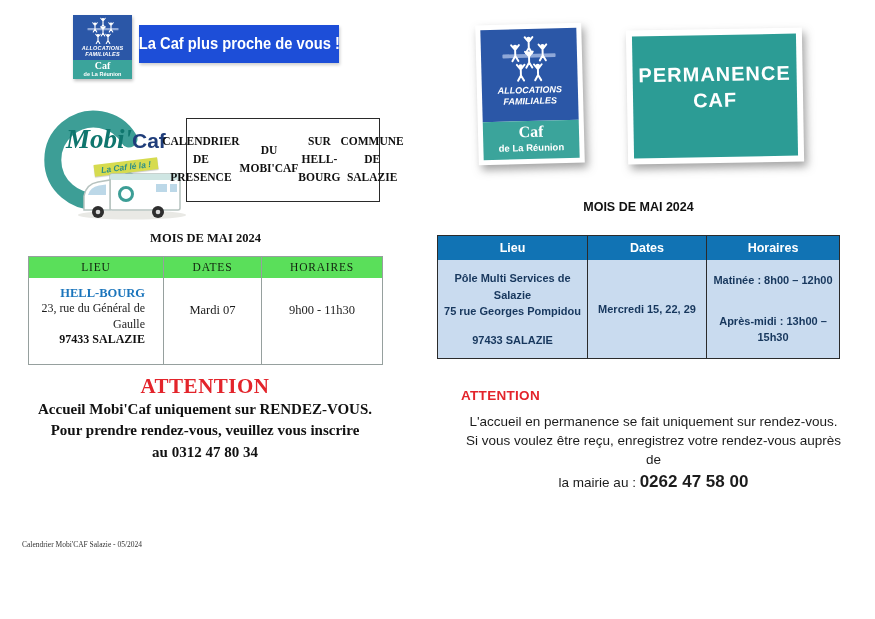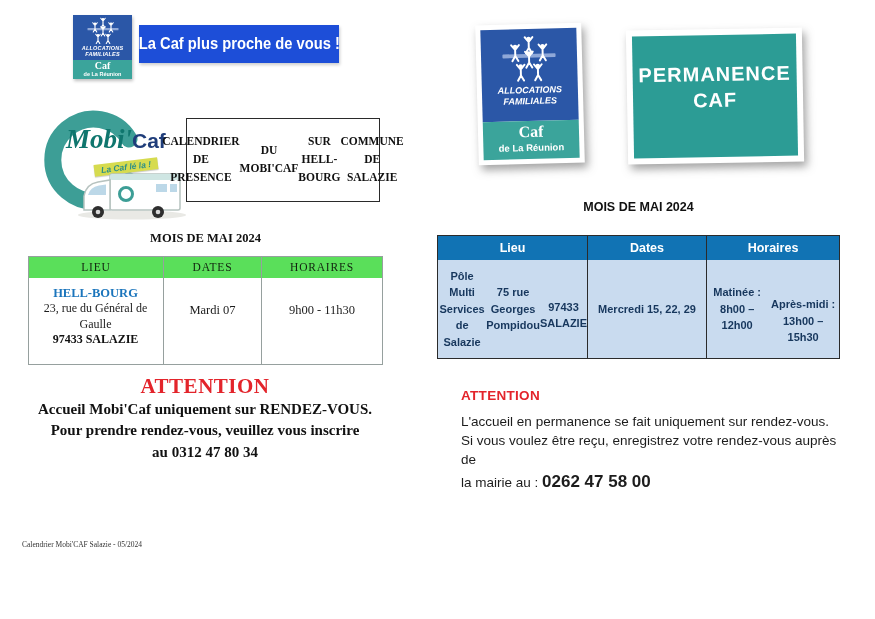--- a/index.html
+++ b/index.html
@@ -36,21 +36,21 @@
 
   
   .ltable{left:28px;top:256px;width:353px;border:1px solid #96a09e;}
   .ltable .hrow{display:flex;background:#5ADF5A;}
   .ltable .hcell{height:21px;line-height:21px;text-align:center;font-size:11.5px;letter-spacing:.8px;color:#12230f;border-right:1px solid #96a09e;box-sizing:border-box;}
   .ltable .hcell:last-child{border-right:none;}
   .ltable .brow{display:flex;background:#fff;height:86px;}
   .ltable .bcell{border-right:1px solid #96a09e;box-sizing:border-box;}
   .ltable .bcell:last-child{border-right:none;}
   .c1{width:135px;} .c2{width:98px;} .c3{width:120px;}
-  .ltable .lieu{padding:7px 7px 0 6px;font-size:12px;line-height:1.3;color:#1c1c1c;text-align:center;}
+  .ltable .lieu{padding:7px 18px 0 6px;font-size:12px;line-height:1.3;color:#1c1c1c;text-align:right;}
   .ltable .lieu .name{color:#1B75BC;font-weight:bold;font-size:12.5px;}
   .ltable .lieu .postal{font-weight:bold;color:#111;}
   .ltable .mid{display:flex;align-items:center;justify-content:center;font-size:12.5px;color:#1c1c1c;padding-bottom:22px;box-sizing:border-box;}
 
   
   .attention-left{left:20px;top:374px;width:370px;text-align:center;color:#E3242B;font-weight:bold;font-size:21px;letter-spacing:.5px;}
   .para-left{left:14px;top:399px;width:382px;text-align:center;font-weight:bold;font-size:15px;line-height:1.42;color:#111;}
   .footer-note{left:22px;top:540px;font-size:7.5px;color:#333;}
 
   
@@ -66,29 +66,29 @@
   .permanence .fill span{color:#fff;font-weight:bold;font-size:20px;letter-spacing:1px;line-height:1.3;}
 
   .month-right{left:437px;top:200px;width:403px;text-align:center;font-weight:bold;font-size:12.5px;color:#111;}
 
   
   .rtable{left:437px;top:235px;width:401px;border:1px solid #2b2b2b;}
   .rtable .hrow{display:flex;background:#1173B4;}
   .rtable .hcell{height:24px;line-height:24px;text-align:center;color:#fff;font-weight:bold;font-size:12.5px;border-right:1px solid #2b2b2b;box-sizing:border-box;}
   .rtable .hcell:last-child{border-right:none;}
   .rtable .brow{display:flex;background:#C9DBEF;height:98px;}
-  .rtable .bcell{border-right:1px solid #2b2b2b;box-sizing:border-box;display:flex;flex-direction:row;align-items:center;justify-content:center;color:#17375D;font-weight:bold;font-size:11px;text-align:center;line-height:1.5;}
+  .rtable .bcell{border-right:1px solid #2b2b2b;box-sizing:border-box;display:flex;flex-direction:column;align-items:center;justify-content:center;color:#17375D;font-weight:bold;font-size:11px;text-align:center;line-height:1.5;}
   .rtable .bcell:last-child{border-right:none;}
   .r1{width:150px;} .r2{width:119px;} .r3{width:132px;}
   .rtable .postal{margin-top:12px;}
   .rtable .pm{margin-top:24px;}
 
   
   .attention-right{left:461px;top:388px;color:#E3242B;font-weight:bold;font-size:13.5px;letter-spacing:.3px;}
-  .para-right{left:461px;top:413px;width:385px;font-size:13.5px;color:#1c1c1c;line-height:1.4;}
+  .para-right{left:461px;top:413px;width:385px;font-size:13.5px;color:#1c1c1c;line-height:1.4;text-align:center;}
   .para-right .phone{font-weight:bold;font-size:17px;}
 </style>
 </head>
 <body>
 
 <svg width="0" height="0" style="position:absolute" aria-hidden="true">
   <defs>
     <g id="person">
       <circle cx="0" cy="-7.5" r="2.6" fill="#fff"></circle>
       <path d="M0 -4.5 L0 3 M-4.5 -9.5 L0 -4 L4.5 -9.5 M0 3 L-3.5 9 M0 3 L3.5 9" stroke="#fff" stroke-width="2.3" fill="none" stroke-linecap="round" stroke-linejoin="round"></path>

